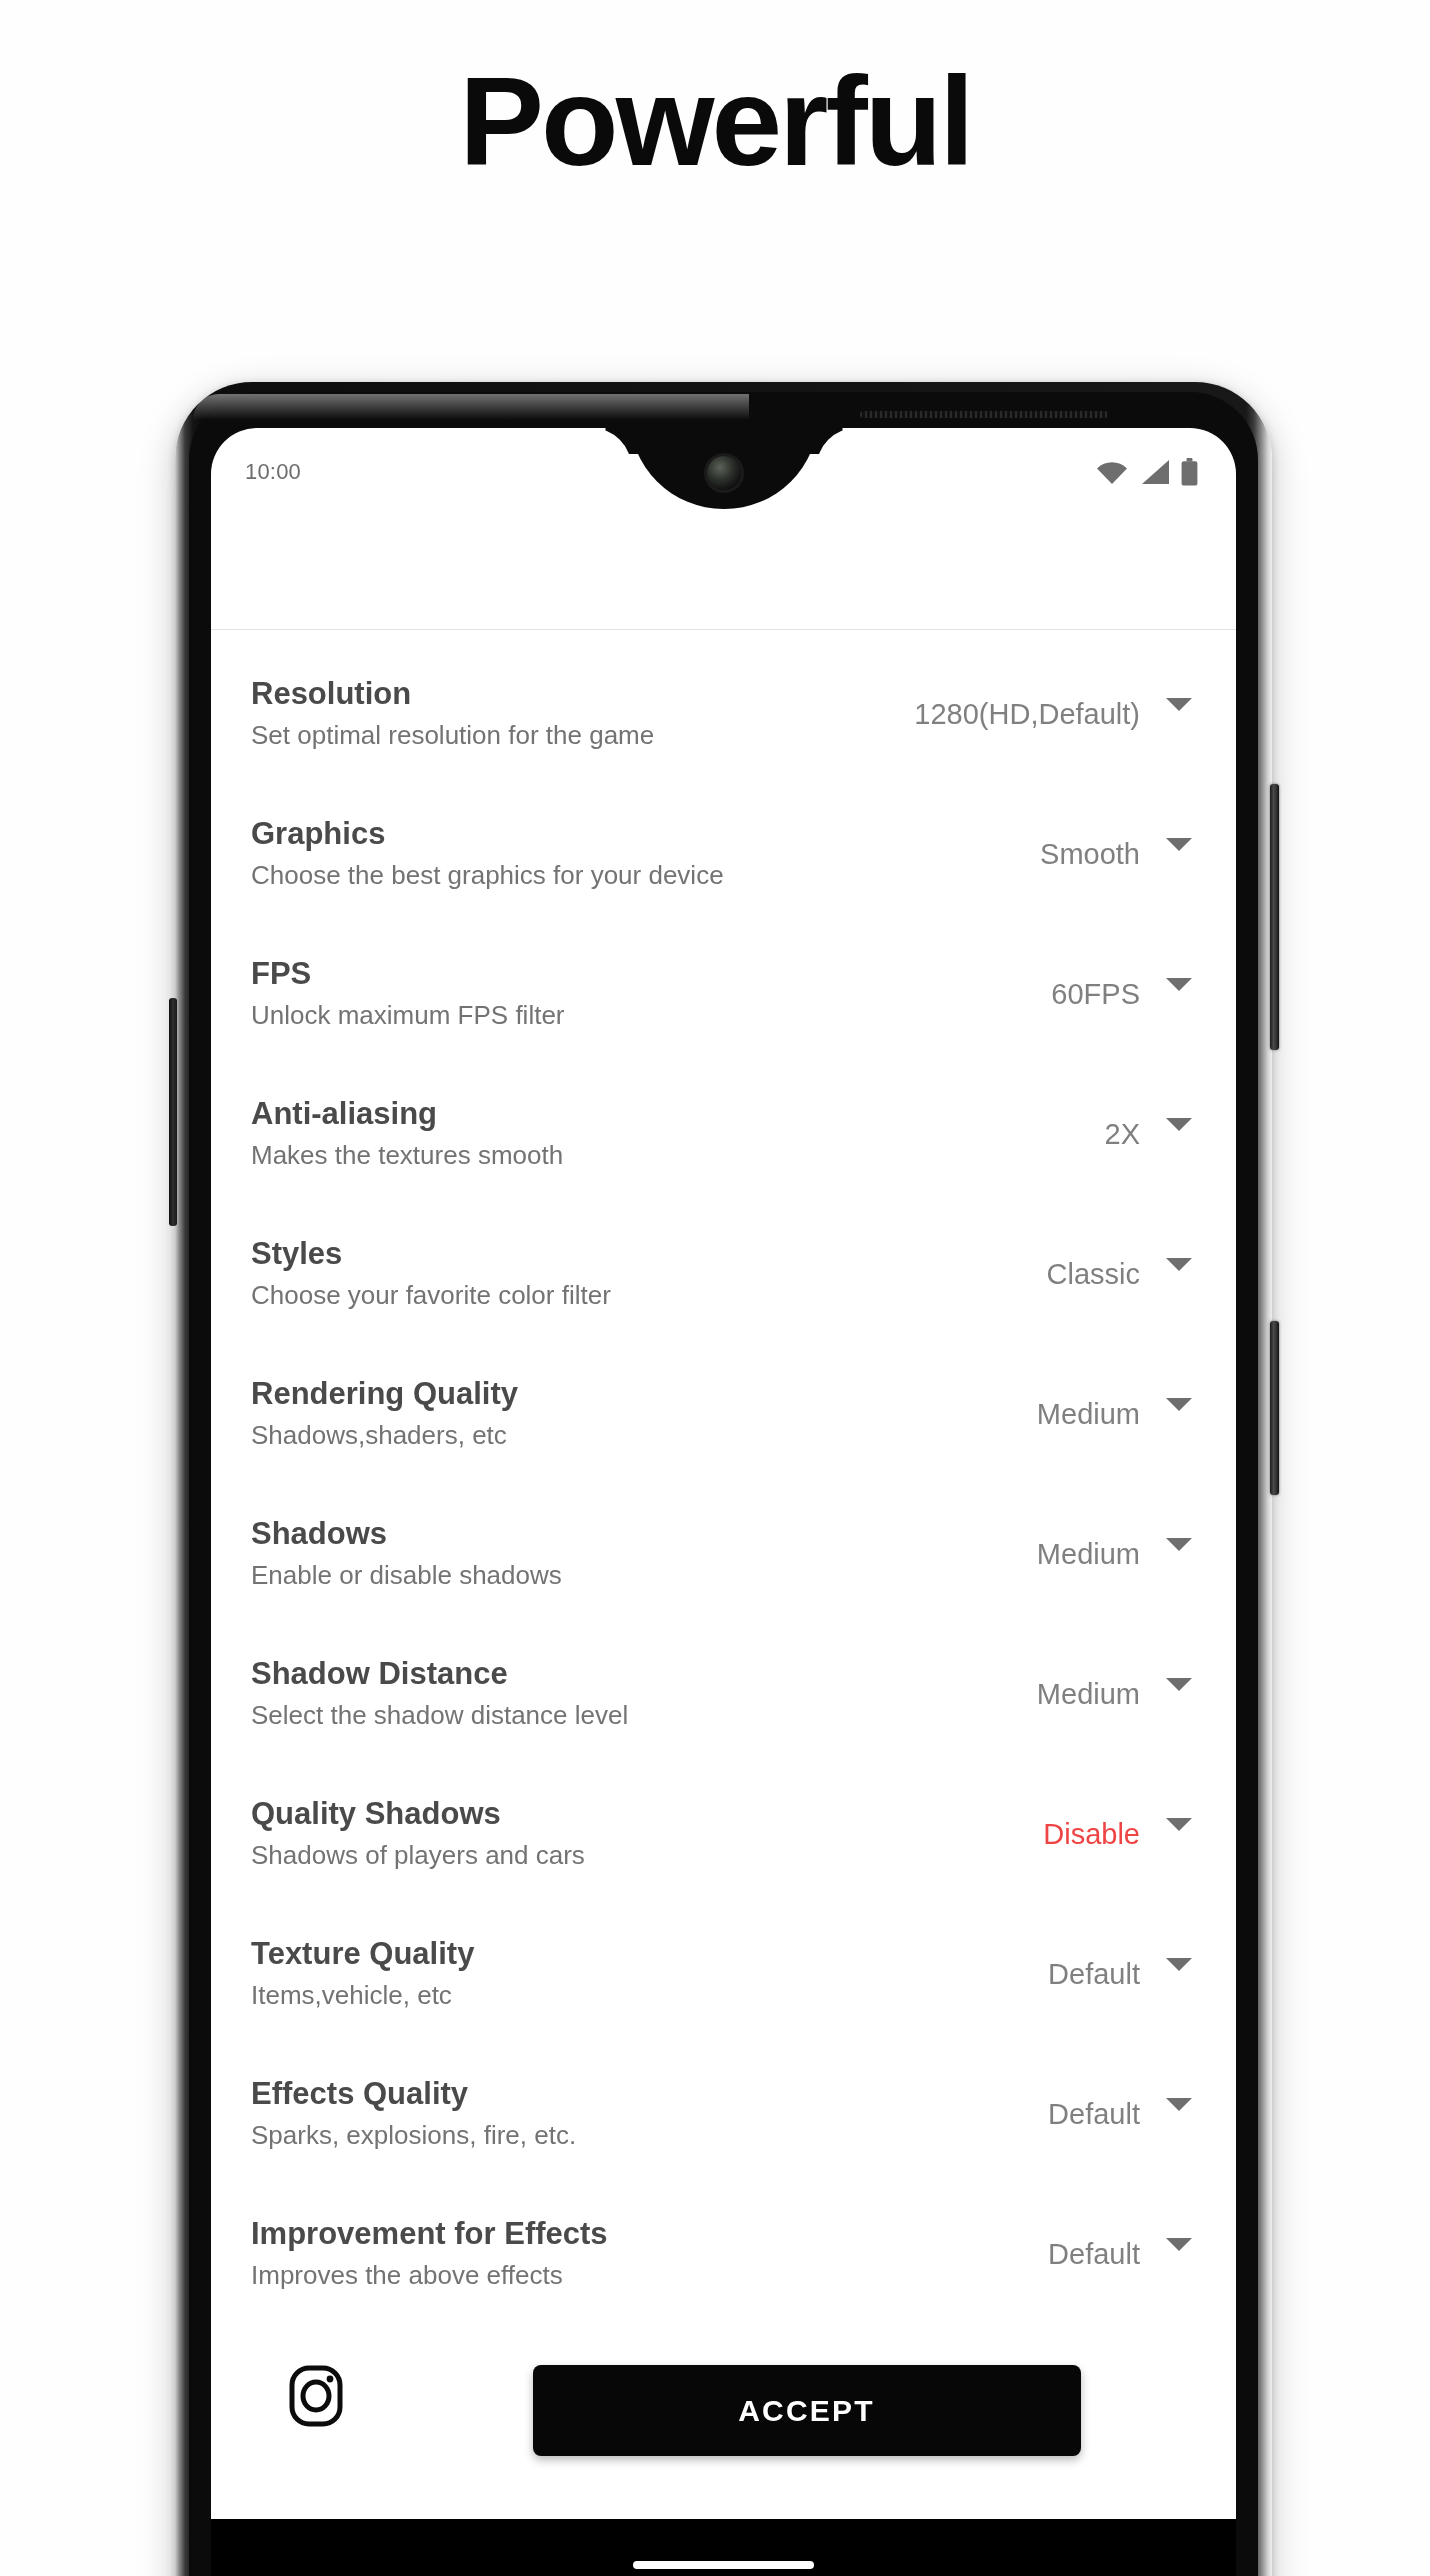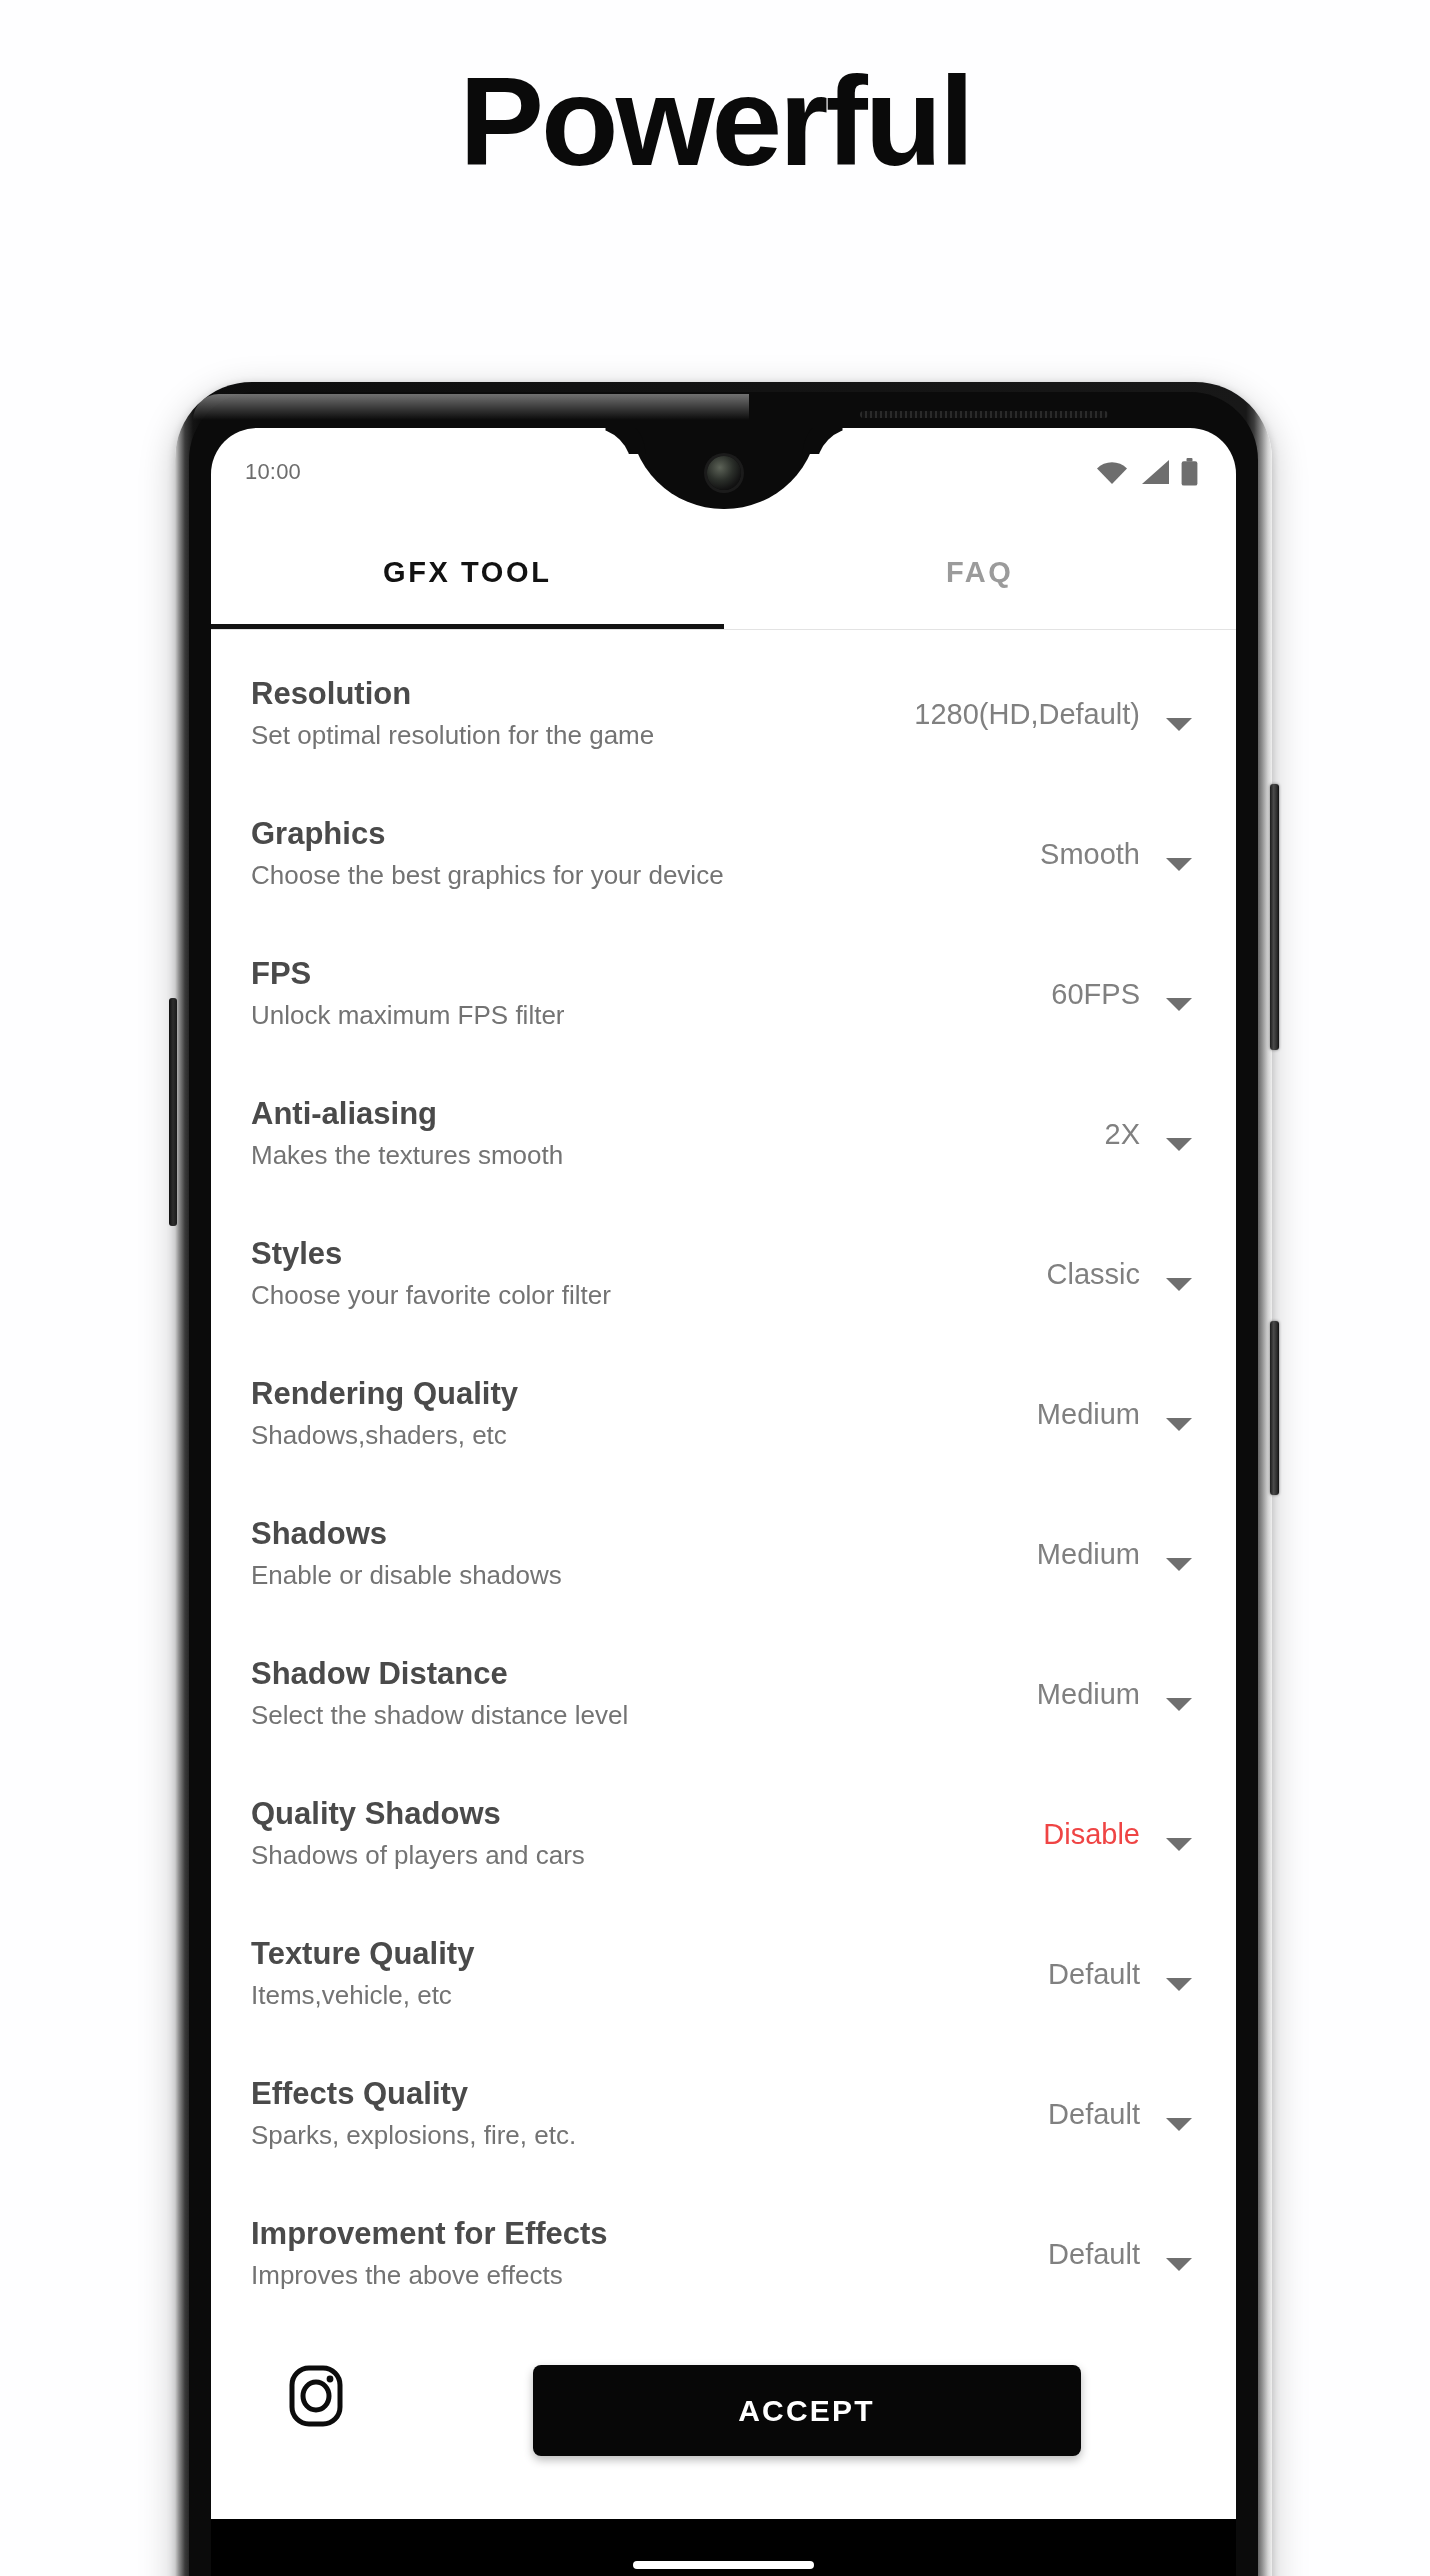--- a/index.html
+++ b/index.html
@@ -248,21 +248,21 @@
   }
   .row-sub {
     font-size: 26px;
     color: #737373;
     line-height: 1.1;
     white-space: nowrap;
     font-family: "Liberation Sans", sans-serif;
   }
   .row-right {
     display: flex;
-    align-items: flex-end;
+    align-items: flex-start;
     gap: 26px;
     flex-shrink: 0;
   }
   .row-value {
     font-size: 29px;
     color: #808080;
     white-space: nowrap;
     font-family: "Liberation Sans", sans-serif;
   }
   .row-value.dim { color: #ef4444; }
@@ -379,28 +379,20 @@
           <svg class="icon-signal" viewBox="0 0 30 26">
             <path d="M29 1 L29 25 L2 25 Z" fill="#6e6e6e"></path>
           </svg>
           <svg class="icon-battery" viewBox="0 0 17 28">
             <rect x="5.5" y="0" width="6" height="3.4" rx="1" fill="#6e6e6e"></rect>
             <rect x="0.6" y="3.2" width="15.8" height="24.4" rx="2.2" fill="#6e6e6e"></rect>
           </svg>
         </div>
       </div>
 
-      <div class="tabbar">
-        <div class="tab active">
-          <span>GFX TOOL</span>
-        </div>
-        <div class="tab">
-          <span>FAQ</span>
-        </div>
-      </div>
       <div class="tab-divider"></div>
 
       <div class="list">
 
         <div class="row">
           <div class="row-texts">
             <div class="row-title">Resolution</div>
             <div class="row-sub">Set optimal resolution for the game</div>
           </div>
           <div class="row-right">

